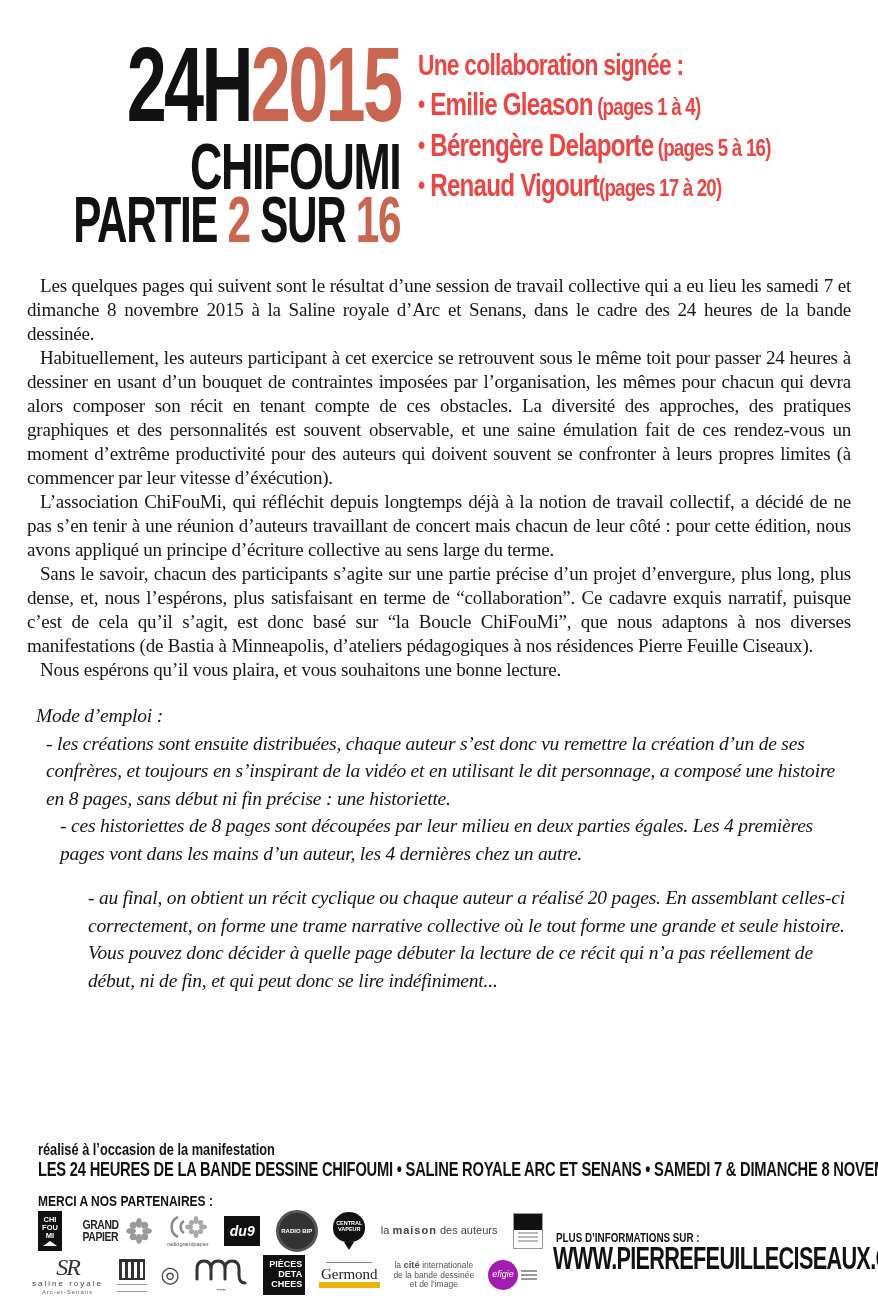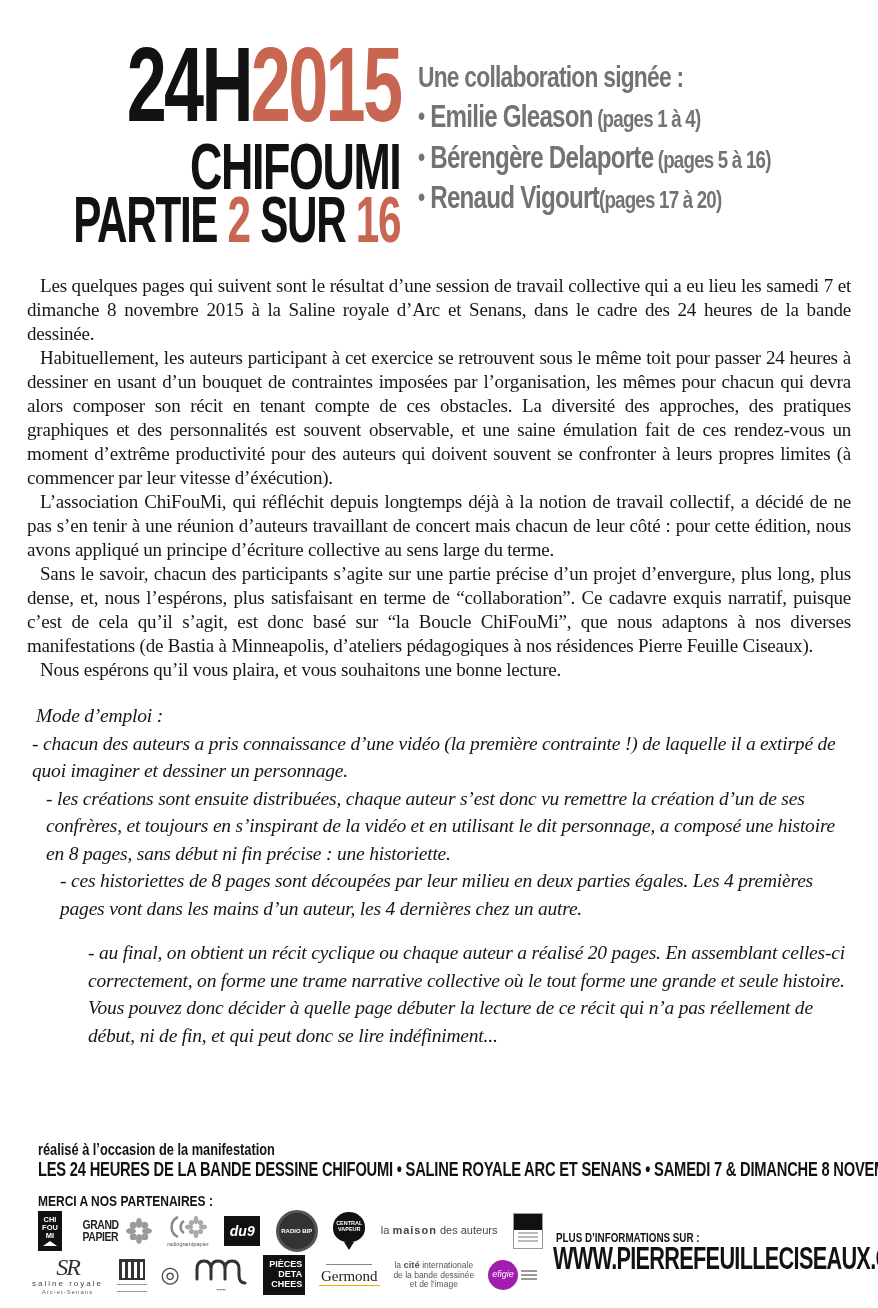--- a/index.html
+++ b/index.html
@@ -12,22 +12,22 @@
   .title-line{
     position:absolute; right:478px; white-space:nowrap;
     font-family:"Liberation Sans", sans-serif; font-weight:700;
     transform-origin:right top; color:#121212; line-height:0.95;
   }
   .t1{ top:34px; font-size:106px; letter-spacing:-4px; transform:scaleX(0.68); }
   .t2{ top:137px; font-size:64px; letter-spacing:-2px; transform:scaleX(0.70); }
   .t3{ top:190px; font-size:64px; letter-spacing:-2px; transform:scaleX(0.66); }
   .accent{ color:#c86652; }
   
-  .collab{ position:absolute; left:418px; top:60px; width:460px;
-    font-family:"Liberation Sans", sans-serif; font-weight:700; color:#737373;}
+  .collab{ position:absolute; left:418px; top:48px; width:460px;
+    font-family:"Liberation Sans", sans-serif; font-weight:700; color:#ef4444;}
   .collab-h{ font-size:30px; transform:scaleX(0.76); transform-origin:left top; white-space:nowrap; letter-spacing:-1px;}
   .author{ margin-top:6px; font-size:31px; transform:scaleX(0.78); transform-origin:left top; white-space:nowrap; letter-spacing:-1px; line-height:1.12;}
   .author .apages{ font-size:24px; }
   .author .bullet{ font-size:26px; vertical-align:2px; }
   
   .intro{
     position:absolute; left:27px; top:274px; width:824px;
     font-size:19px; line-height:24px; text-align:justify; color:#171717;
     letter-spacing:-0.2px;
   }
@@ -79,21 +79,21 @@
   .saline-cap1{ font-size:8px; letter-spacing:2px; color:#444; font-family:"Liberation Sans", sans-serif;}
   .saline-cap2{ font-size:6px; letter-spacing:1px; color:#666; font-family:"Liberation Sans", sans-serif;}
   .unesco{ gap:2px;}
   .unesco-cols{ width:26px; height:16px; background:repeating-linear-gradient(90deg,#333 0 3px,#fff 3px 6px); border-top:3px solid #333; border-bottom:2px solid #333;}
   .unesco-cap{ width:30px; height:6px; border-top:1px solid #999; border-bottom:1px solid #999; margin-top:2px;}
   .circ{ font-size:22px; color:#444;}
   .mmr svg{ display:block;}
   .mmr-cap{ font-size:4.5px; color:#777; margin-top:1px; line-height:1.1;}
   .pieces-box{ width:42px; height:40px; font-size:9px; font-weight:700; align-items:flex-end; padding-right:3px; box-sizing:border-box; line-height:1.1;}
   .germond{ font-family:"Liberation Serif", serif;}
-  .germond-label{ font-size:15px; border-bottom:1px solid #eab308; padding:0 2px;}
+  .germond-label{ font-size:15px; border-bottom:6px solid #eab308; padding:0 2px;}
   .germond-top{ width:46px; height:3px; border-top:1px solid #888; margin-bottom:1px;}
   .cite{ font-size:8.5px; color:#555; line-height:1.15; text-align:left;}
   .cite b{ font-size:9.5px;}
   .efigie{ flex-direction:row; gap:3px;}
   .efigie-circle{ width:30px; height:30px; border-radius:50%; background:#a21caf; color:#fff; display:flex; align-items:center; justify-content:center; font-size:9px; font-style:italic;}
   .efigie-lines{ display:flex; flex-direction:column; gap:2px;}
   .efigie-lines i{ display:block; width:16px; height:2px; background:#999;}
 </style>
 </head>
 <body>
@@ -114,21 +114,20 @@
   <div class="intro">
     <p>Les quelques pages qui suivent sont le résultat d’une session de travail collective qui a eu lieu les samedi 7 et dimanche 8 novembre 2015 à la Saline royale d’Arc et Senans, dans le cadre des 24 heures de la bande dessinée.</p>
     <p>Habituellement, les auteurs participant à cet exercice se retrouvent sous le même toit pour passer 24 heures à dessiner en usant d’un bouquet de contraintes imposées par l’organisation, les mêmes pour chacun qui devra alors composer son récit en tenant compte de ces obstacles. La diversité des approches, des pratiques graphiques et des personnalités est souvent observable, et une saine émulation fait de ces rendez-vous un moment d’extrême productivité pour des auteurs qui doivent souvent se confronter à leurs propres limites (à commencer par leur vitesse d’éxécution).</p>
     <p>L’association ChiFouMi, qui réfléchit depuis longtemps déjà à la notion de travail collectif, a décidé de ne pas s’en tenir à une réunion d’auteurs travaillant de concert mais chacun de leur côté : pour cette édition, nous avons appliqué un principe d’écriture collective au sens large du terme.</p>
     <p>Sans le savoir, chacun des participants s’agite sur une partie précise d’un projet d’envergure, plus long, plus dense, et, nous l’espérons, plus satisfaisant en terme de “collaboration”. Ce cadavre exquis narratif, puisque c’est de cela qu’il s’agit, est donc basé sur “la Boucle ChiFouMi”, que nous adaptons à nos diverses manifestations (de Bastia à Minneapolis, d’ateliers pédagogiques à nos résidences Pierre Feuille Ciseaux).</p>
     <p>Nous espérons qu’il vous plaira, et vous souhaitons une bonne lecture.</p>
   </div>
 
   <div class="mode">
     <div class="m-title">Mode d’emploi :</div>
-    <div class="s1">- chacun des auteurs a pris connaissance d’une vidéo (la première contrainte !) de laquelle il a extirpé de quoi imaginer et dessiner un personnage.</div>
     <div class="s2">- les créations sont ensuite distribuées, chaque auteur s’est donc vu remettre la création d’un de ses confrères, et toujours en s’inspirant de la vidéo et en utilisant le dit personnage, a composé une histoire en 8 pages, sans début ni fin précise : une historiette.</div>
     <div class="s3">- ces historiettes de 8 pages sont découpées par leur milieu en deux parties égales. Les 4 premières pages vont dans les mains d’un auteur, les 4 dernières chez un autre.</div>
     <div class="s5">- au final, on obtient un récit cyclique ou chaque auteur a réalisé 20 pages. En assemblant celles-ci correctement, on forme une trame narrative collective où le tout forme une grande et seule histoire. Vous pouvez donc décider à quelle page débuter la lecture de ce récit qui n’a pas réellement de début, ni de fin, et qui peut donc se lire indéfiniment...</div>
   </div>
 
   <div class="cond f-realise">réalisé à l’occasion de la manifestation</div>
   <div class="cond f-event">LES 24 HEURES DE LA BANDE DESSINE CHIFOUMI • SALINE ROYALE ARC ET SENANS • SAMEDI 7 &amp; DIMANCHE 8 NOVEMBRE 2015</div>
   <div class="cond f-merci">MERCI A NOS PARTENAIRES :</div>
   <div class="cond f-info">PLUS D’INFORMATIONS SUR :</div>
   <div class="cond f-site">WWW.PIERREFEUILLECISEAUX.COM</div>

